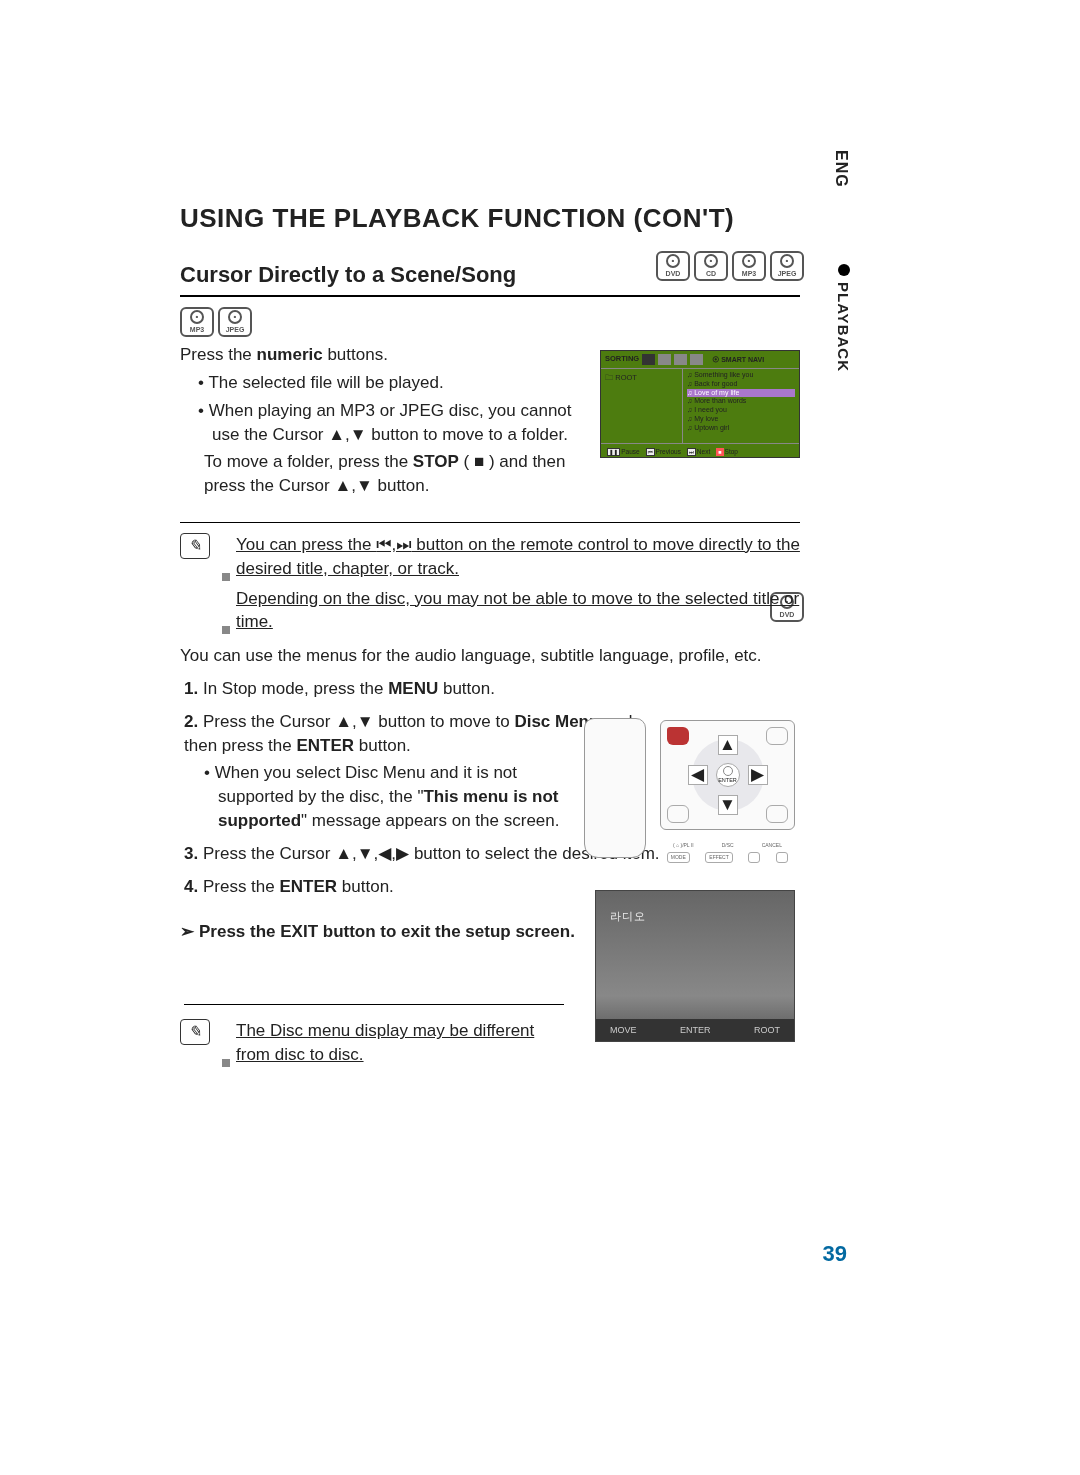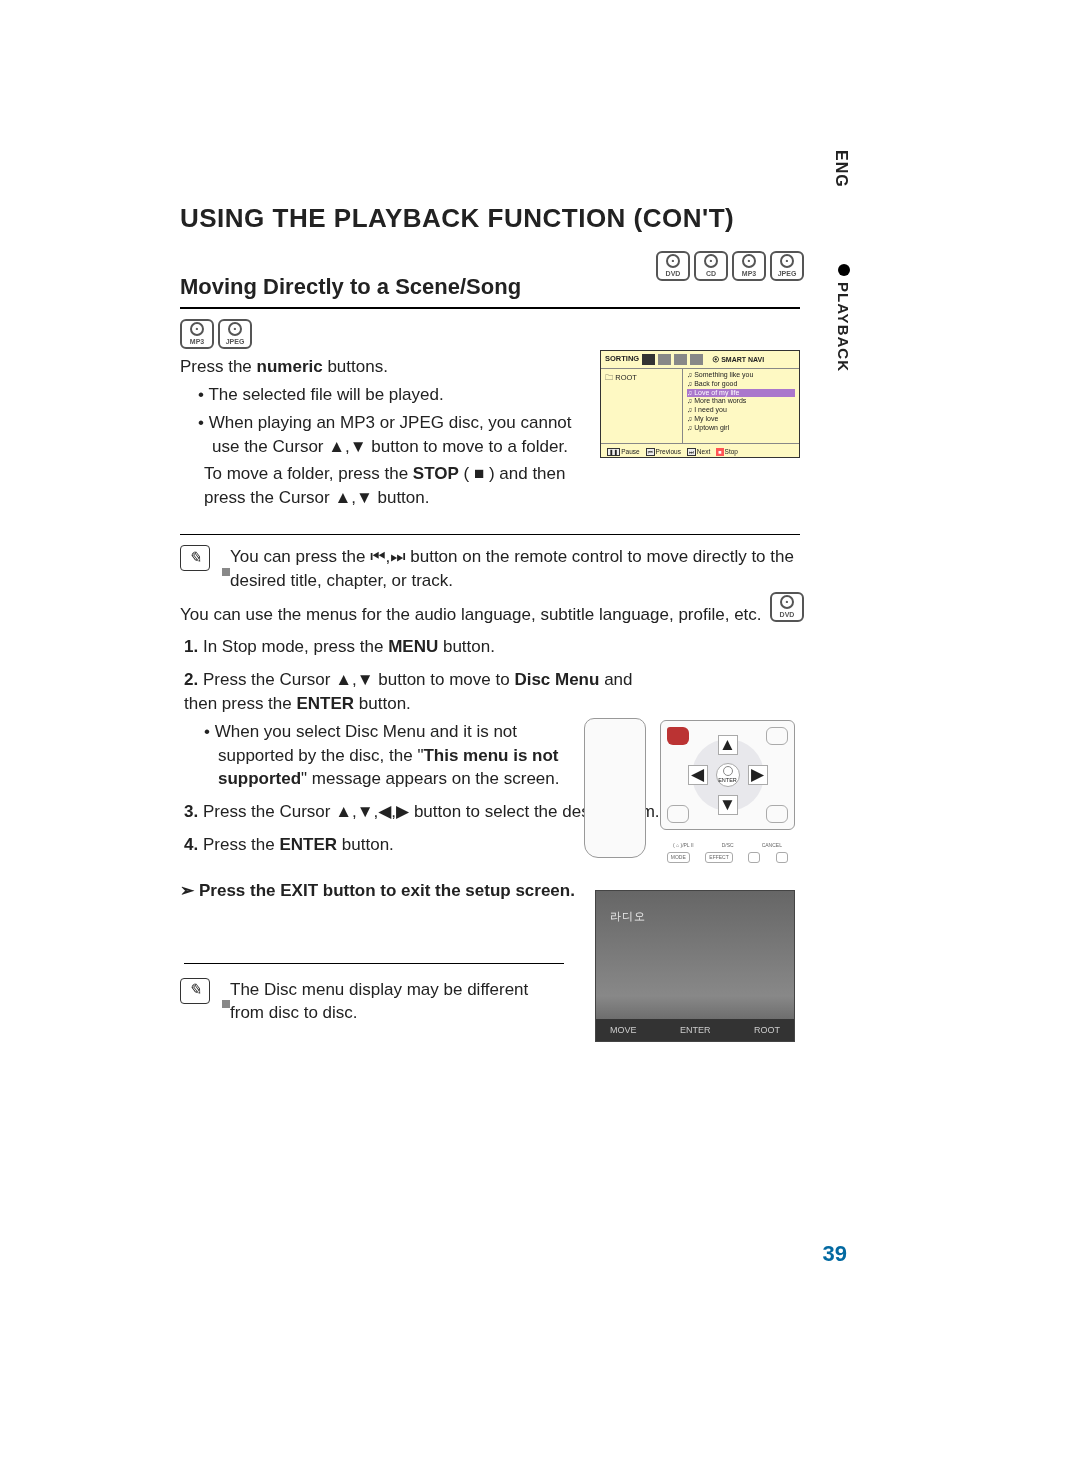--- a/index.html
+++ b/index.html
@@ -46,21 +46,21 @@
     background:#000; border-radius:50%;
   }
   .pagenum {
     position: absolute;
     right: 233px;
     bottom: 205px;
     font-weight: bold;
     font-size: 22px;
     color:#0369a1;
   }
-  h1.main { font-size: 26px; font-weight: bold; letter-spacing: 0.5px; margin-bottom: 36px; }
+  h1.main { font-size: 26px; font-weight: bold; letter-spacing: 0.5px; margin-bottom: 24px; }
   h2.sub { font-size: 22px; font-weight: bold; border-bottom: 2px solid #000; padding-bottom: 4px; margin-bottom: 10px; width: 620px;}
   .format-badges-top { position:absolute; left:656px; top:251px; display:flex; gap:4px;}
   .format-badges-inline { display:flex; gap:4px; margin:8px 0 6px 0; }
   .badge {
     width:34px; height:30px; border:2px solid #555; border-radius:6px;
     display:flex; flex-direction:column; align-items:center; justify-content:center;
     font-size:7px; font-weight:bold; color:#555; background:#fff;
   }
   .badge .disc { width:14px; height:14px; border:2px solid #555; border-radius:50%; display:flex; align-items:center; justify-content:center; font-size:6px; margin-bottom:1px;}
   .badge .disc::after{content:"•"; font-size:8px;}
@@ -69,30 +69,30 @@
   .bullet::before{ content:"• "; }
   .indent2 { margin-left: 24px; }
   .ol-step { margin-left: 4px; margin-top:9px;}
   .step-num { font-weight:bold; }
   .note-row { display:flex; align-items:flex-start; gap:12px; margin-top:14px;}
   .note-icon {
     flex:0 0 30px; height:26px; border:1.5px solid #333; border-radius:4px;
     display:flex; align-items:center; justify-content:center; font-size:16px; font-style:italic;
   }
   .note-body { flex:1; }
-  .note-line { display:flex; gap:0; margin-bottom:6px; align-items:center;}
+  .note-line { display:flex; gap:6px; margin-bottom:6px; align-items:flex-end;text-decoration:underline;}
   .note-square { width:8px; height:8px; background:#888; margin-top:6px; flex:0 0 8px;}
   .bold { font-weight:bold; }
   .arrow-mark::before{content:"➢ "; font-weight:bold;}
   .sep-line { border-top:1px solid #000; width:380px; margin-top:60px; margin-left:4px;}
 
   
   .smartnavi {
     position:absolute; left:600px; top:350px; width:200px; height:108px;
-    border:1px solid #333; font-size:7.5px; background:#fef9c3;
+    border:1px solid #333; font-size:7.5px; background:#4d7c0f;
   }
   .sn-top { display:flex; align-items:center; gap:3px; padding:3px 4px; border-bottom:0.5px solid #888;}
   .sn-top .lbl{font-weight:bold; font-size:7.5px;}
   .sn-tab{ width:13px; height:11px; background:#888; display:inline-block;}
   .sn-tab.dark{background:#333;}
   .sn-smart{font-weight:bold; margin-left:6px; font-size:7px;}
   .sn-smart::before{content:"⦿ "; font-size:7px;}
   .sn-body{display:flex; height:74px;}
   .sn-left{flex:0 0 82px; border-right:0.5px solid #888; padding:3px 4px;}
   .sn-root::before{content:"🗀 "; font-size:8px;}
@@ -169,21 +169,21 @@
 <div class="dvd-badge-side">
   <div class="badge">
       <div class="disc"></div>
       <div>DVD</div>
     </div>
 </div>
 
 <div class="page">
   <h1 class="main">USING THE PLAYBACK FUNCTION (CON'T)</h1>
 
-  <h2 class="sub">Moving Directly to a Scene/Song</h2>
+  <h2 class="sub">Cursor Directly to a Scene/Song</h2>
 
   <div class="format-badges-inline">
     <div class="badge">
         <div class="disc"></div>
         <div>MP3</div>
       </div>
     <div class="badge">
         <div class="disc"></div>
         <div>JPEG</div>
       </div>
@@ -199,20 +199,24 @@
   </p>
 
   <div class="note-row" style="margin-top:24px; border-top:1px solid #000; padding-top:10px; width:620px;">
     <div class="note-icon">✎</div>
     <div class="note-body">
       <div class="note-line">
         <div class="note-square"></div>
         <div>
           <span>You can press the </span><span class="rwff">⏮,⏭</span><span> button on the remote control to move directly to the desired title, chapter, or track.</span>
         </div>
+      </div>
+      <div class="note-line">
+        <div class="note-square"></div>
+        <div>Depending on the disc, you may not be able to move to the selected title or time.</div>
       </div>
     </div>
   </div>
 
 
   <p class="para">You can use the menus for the audio language, subtitle language, proﬁle, etc.</p>
 
   <p class="ol-step">
     <span class="step-num">1.</span>
     <span>In Stop mode, press the </span><span class="bold">MENU</span><span> button.</span>

